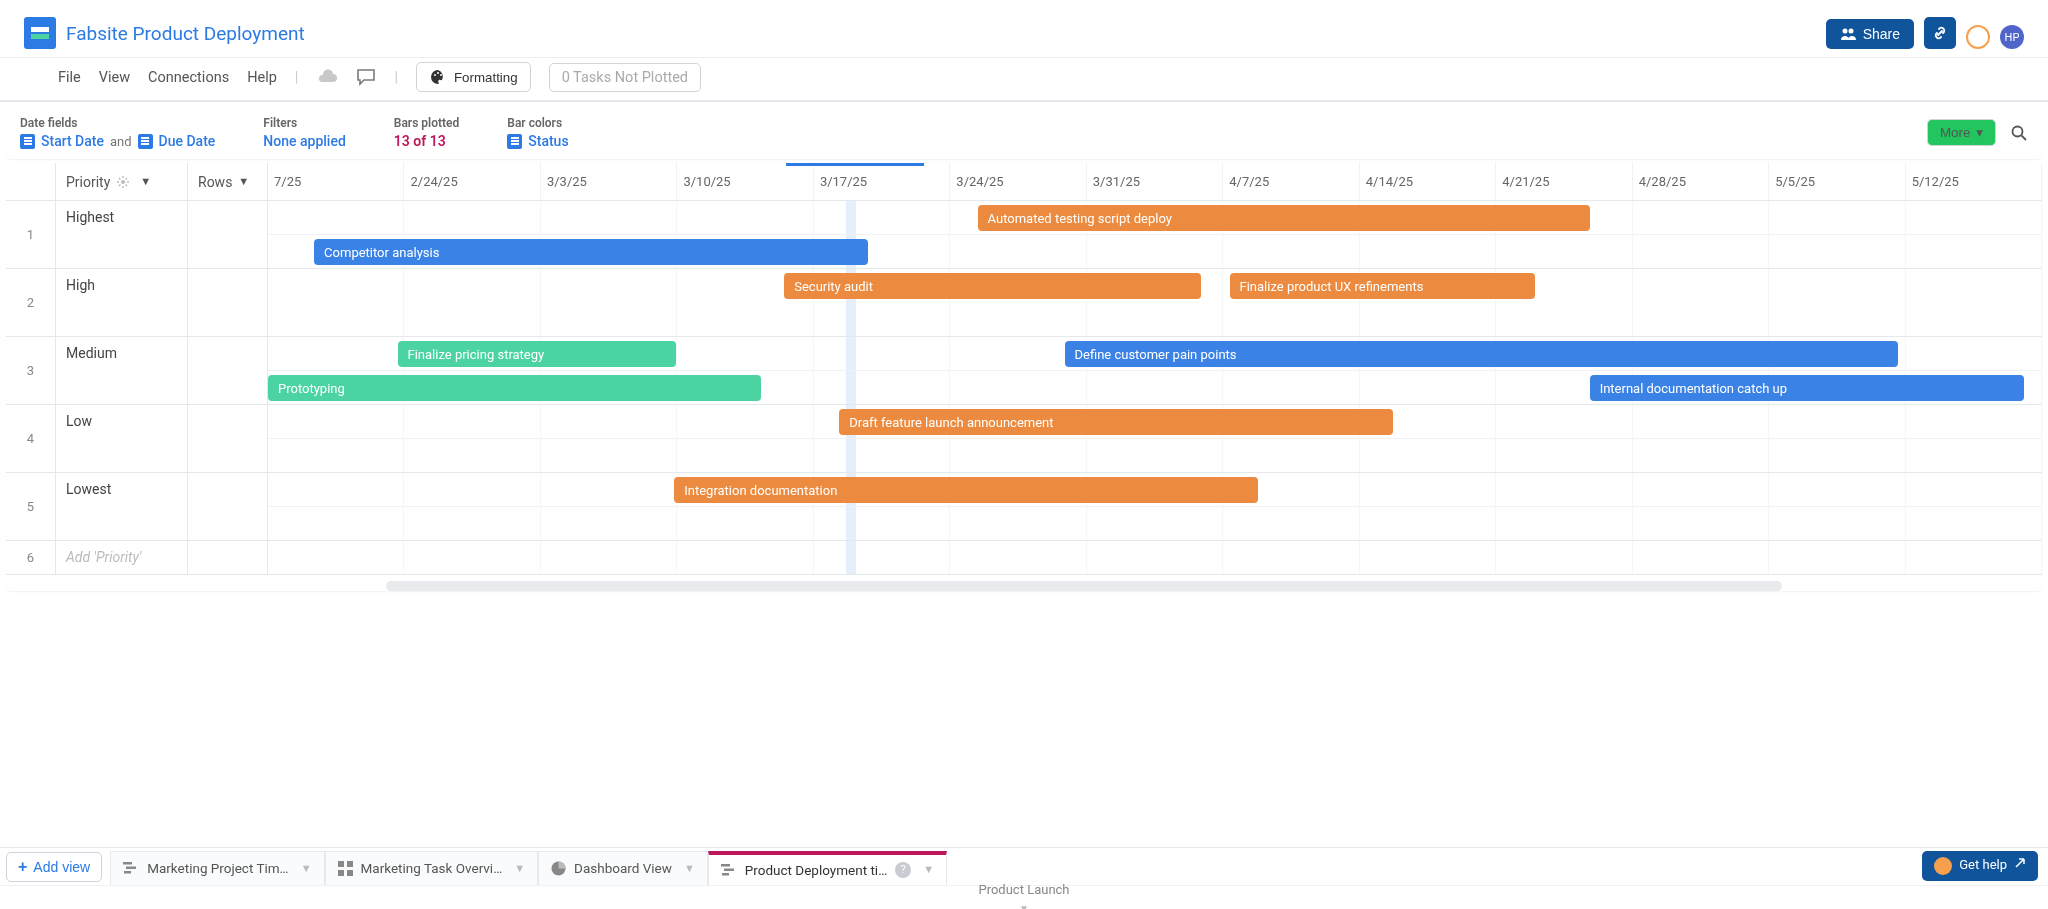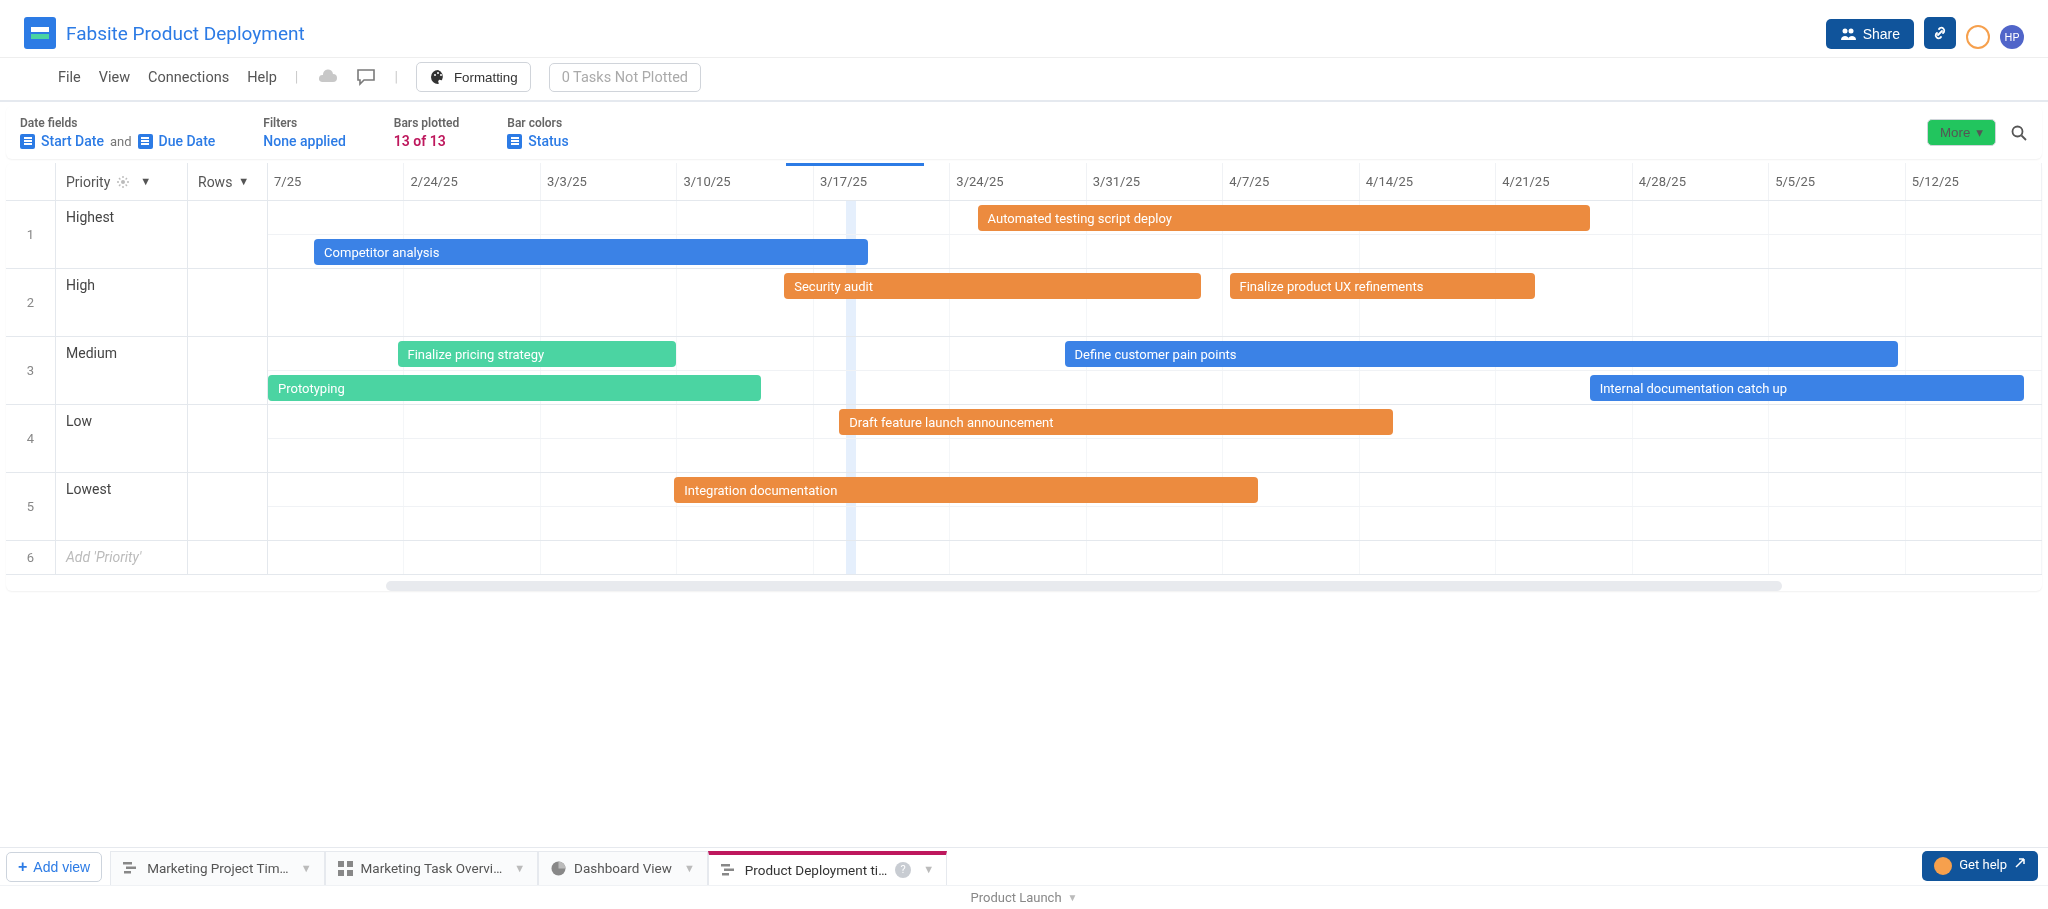--- a/index.html
+++ b/index.html
@@ -75,21 +75,21 @@
   
   .sheet-tabs { position: fixed; bottom: 24px; left: 0; right: 0; display: flex; align-items: center; padding: 0 6px; gap: 0; background: #fff; border-top: 1px solid #e6e9ee; height: 38px; }
   .add-view { border: 1px solid #cdd4dd; border-radius: 5px; padding: 5px 11px; color: #2c7be5; display: flex; align-items: center; gap: 6px; cursor: pointer; margin-right: 8px; background:#fff; font-size:14px;}
   .stab { border: 1px solid #e6e9ee; border-bottom: none; padding: 7px 12px; display: flex; align-items: center; gap: 8px; font-size: 13.5px; color: #555; cursor: pointer; background: #fafbfc; position: relative; top: 1px; }
   .stab.active { background: #fff; color: #333; border-top: 4px solid #be185d; }
   .stab .sicon { color: #888; font-size: 14px; }
   .stab .smore { color: #bbb; font-size: 11px; margin-left: 4px; }
   .qmark { width: 16px; height: 16px; border-radius: 50%; background: #c8ccd2; color: #fff; font-size: 11px; display: inline-flex; align-items: center; justify-content: center; }
   
   
-  .footer { position: fixed; bottom: 0; left: 0; right: 0; height: 24px; display: flex; align-items: center; justify-content: center; font-size: 13px; color: #888; gap: 6px; background: #fff; border-top: 1px solid #f0f2f5; }
+  .footer { position: fixed; bottom: 0; left: 0; right: 0; height: 24px; display: flex; align-items: center; justify-content: center; font-size: 13px; color: #888; gap: 6px; background: #fff; border-top: 1px solid #f0f2f5; flex-direction: column; }
   
   .gethelp { position: fixed; right: 10px; bottom: 28px; background: #10549b; color: #fff; border-radius: 5px; padding: 6px 12px; font-size: 13px; display: flex; gap: 7px; cursor: pointer; }
   .gethelp .av { width: 18px; height: 18px; border-radius: 50%; background: #f6a04d; }
   
   svg { display: block; }
 </style>
 </head>
 <body>
 
 <div class="header">

